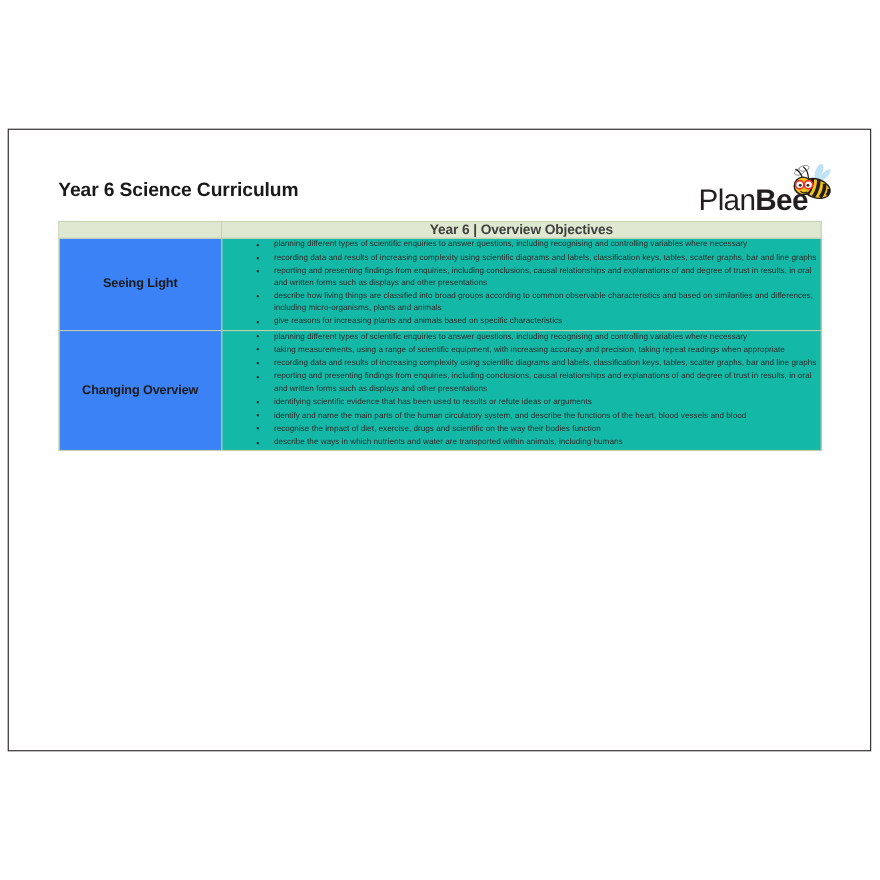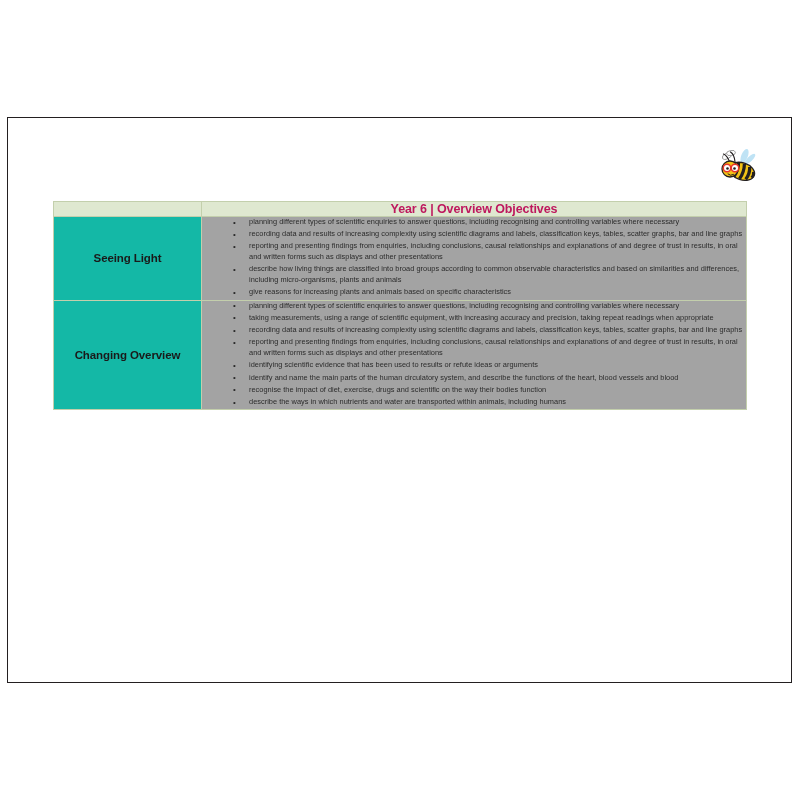--- a/index.html
+++ b/index.html
@@ -90,36 +90,36 @@
   }
   .th-spacer {
     width: 147px;
     background: #dfe8d0;
   }
   .th-main {
     background: #dfe8d0;
     text-align: center;
     font-size: 12.5px;
     font-weight: bold;
-    color: #be185d;
+    color: #404040;
     padding: 5px 0 6px 0;
     letter-spacing: -0.1px;
   }
   .unit-cell {
-    background: #14b8a6;
+    background: #3b82f6;
     text-align: center;
     font-size: 11.5px;
     font-weight: bold;
     color: #1a1a1a;
     padding: 6px 4px;
     letter-spacing: -0.1px;
     margin-top: 16px;
   }
   .obj-cell {
-    background: #a3a3a3;
+    background: #14b8a6;
     padding: 9px 8px 10px 0;
   }
   ul.obj-list {
     margin: 0;
     padding: 0 0 0 31px;
     list-style: none;
   }
   ul.obj-list li {
     position: relative;
     font-size: 7.4px;
@@ -158,22 +158,24 @@
     right: 0;
     top: 0;
   }
 </style>
 </head>
 <body>
 
 <div id="page-sheet">
 
   <div id="doc-header">
+    <div id="page-title">Year 6 Science Curriculum</div>
 
     <div id="brand-logo">
+      <div id="brand-wordmark"><span class="thin">Plan</span><span class="bold">Bee</span></div>
       <svg id="bee-icon" viewBox="0 0 88 76">
 
         <g>
           <ellipse cx="63" cy="16" rx="6.5" ry="15" fill="#bfe3f5" transform="rotate(22 63 16)"></ellipse>
           <ellipse cx="74" cy="22" rx="5" ry="14" fill="#bfe3f5" transform="rotate(46 74 22)"></ellipse>
           <ellipse cx="28" cy="16" rx="10" ry="5.5" fill="#ffffff" stroke="#8c8c8c" stroke-width="1.6" transform="rotate(-26 28 16)"></ellipse>
           <ellipse cx="36" cy="10" rx="9" ry="5" fill="#ffffff" stroke="#8c8c8c" stroke-width="1.6" transform="rotate(-10 36 10)"></ellipse>
         </g>
 
         <path d="M34 30 C30 18 26 14 21 12" stroke="#231f20" stroke-width="2.4" fill="none" stroke-linecap="round"></path>

